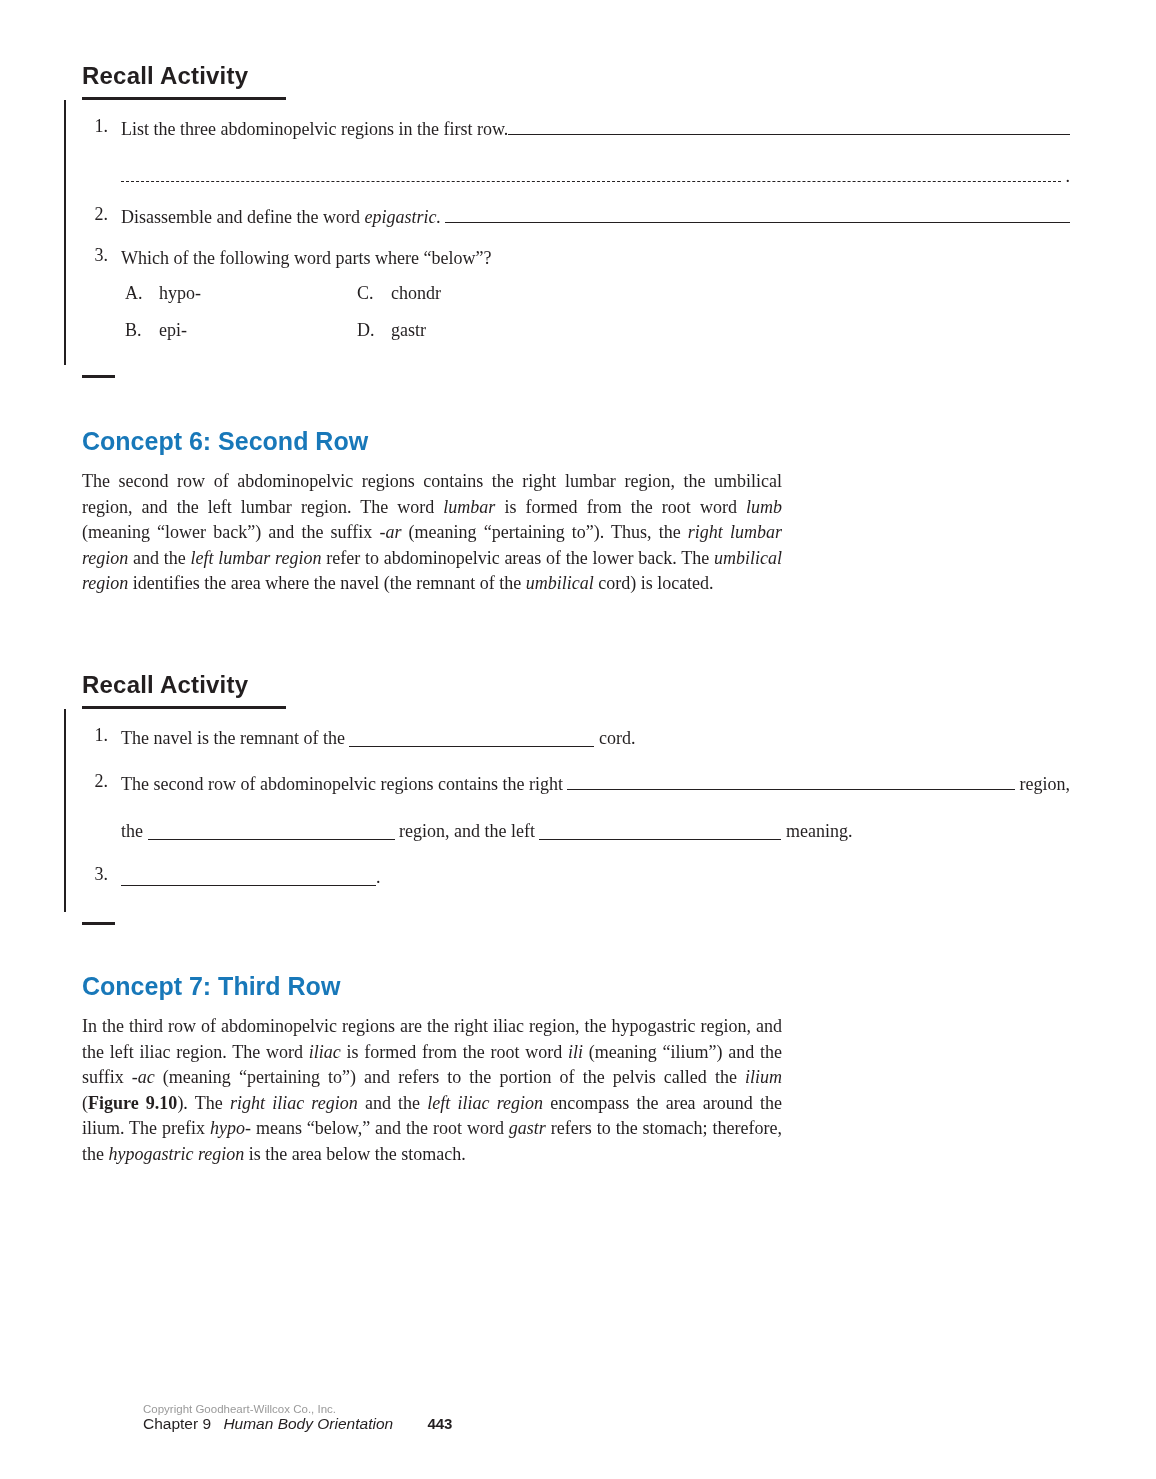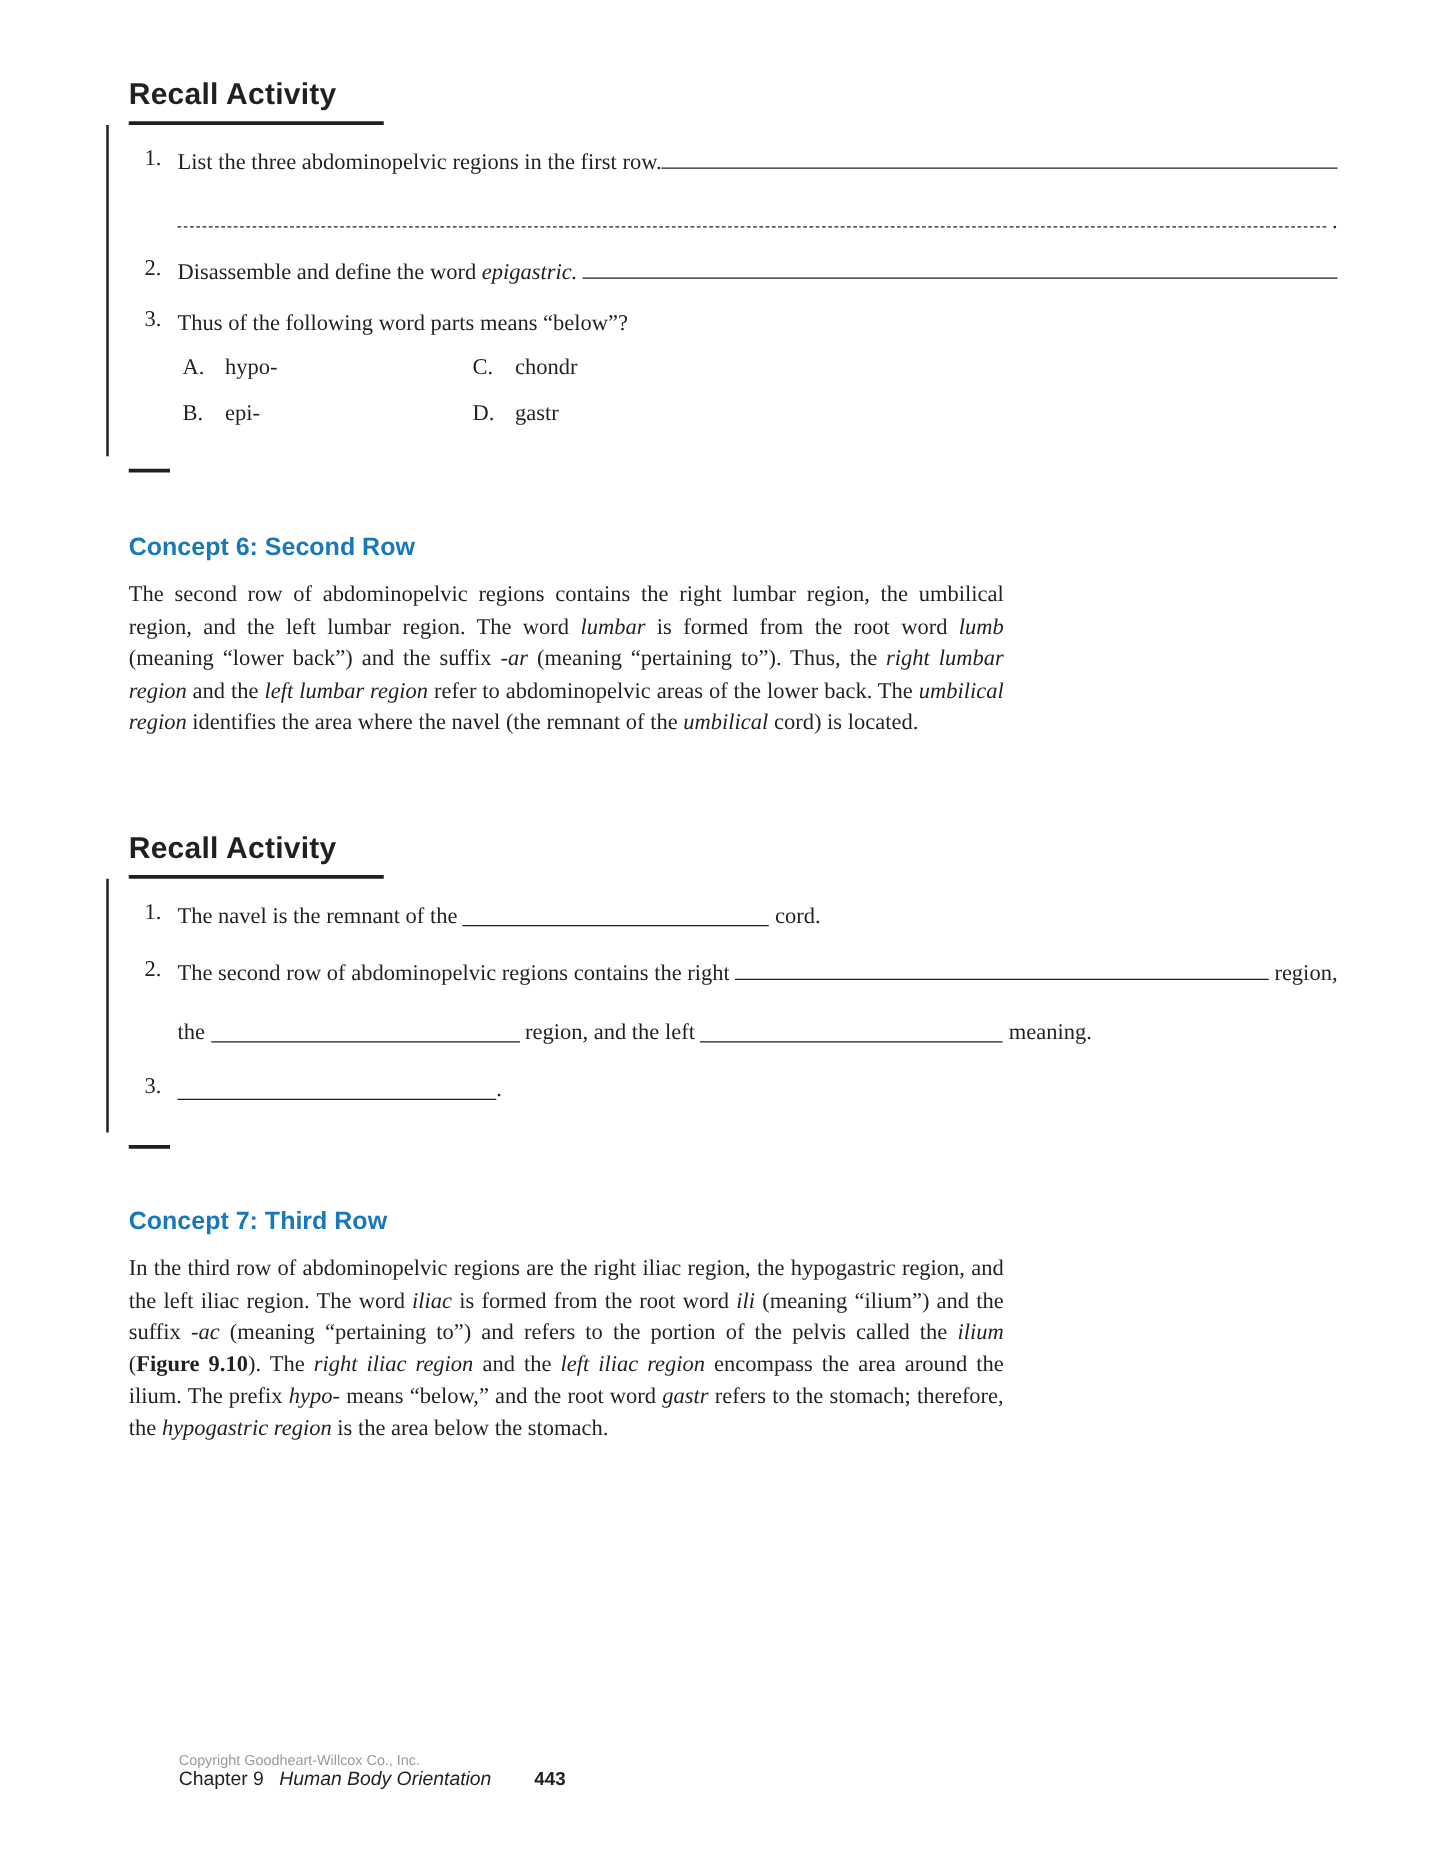--- a/index.html
+++ b/index.html
@@ -7,40 +7,40 @@
     --accent:#1878b9;
     --gray:#9a9a9a;
   }
   *{margin:0;padding:0;box-sizing:border-box;}
   html,body{background:#ffffff;}
   .page{
     position:relative;
     width:1156px;
     height:1479px;
     background:#ffffff;
-    padding:62px 86px 0 103px;
+    padding:62px 86px 0 82px;
     color:var(--ink);
     font-family:"Liberation Serif","DejaVu Serif",serif;
     font-size:18px;
     overflow:hidden;
   }
   
   h2.recall-h{
     font-family:"Liberation Sans","DejaVu Sans",sans-serif;
     font-size:24px;
     font-weight:700;
     color:var(--ink);
     display:table;
     padding:0 38px 7px 0;
     border-bottom:3px solid var(--ink);
     letter-spacing:0.2px;
   }
   h3.concept-h{
     font-family:"Liberation Sans","DejaVu Sans",sans-serif;
-    font-size:20px;
+    font-size:25px;
     font-weight:700;
     color:var(--accent);
     margin-bottom:13px;
   }
   
   .bracket{
     position:relative;
     border-left:2px solid var(--ink);
     margin-left:-18px;
     padding:16px 0 22px 16px;
@@ -144,21 +144,21 @@
               <span class="t" style="font-style: italic;">epigastric.</span>
               <span class="t"> </span>
               <span class="blank fill"></span>
             </div>
         </div>
       </div>
 
       <div class="item">
         <div class="num">3.</div>
         <div class="body">
-          <div class="line"><span class="t">Thus of the following word parts means “below”?</span></div>
+          <div class="line"><span class="t">Which of the following word parts where “below”?</span></div>
           <div class="options">
             <div class="opt">
               <span class="opt-letter">A.</span>
               <span class="opt-text">hypo-</span>
             </div>
             <div class="opt">
               <span class="opt-letter">C.</span>
               <span class="opt-text">chondr</span>
             </div>
             <div class="opt">

